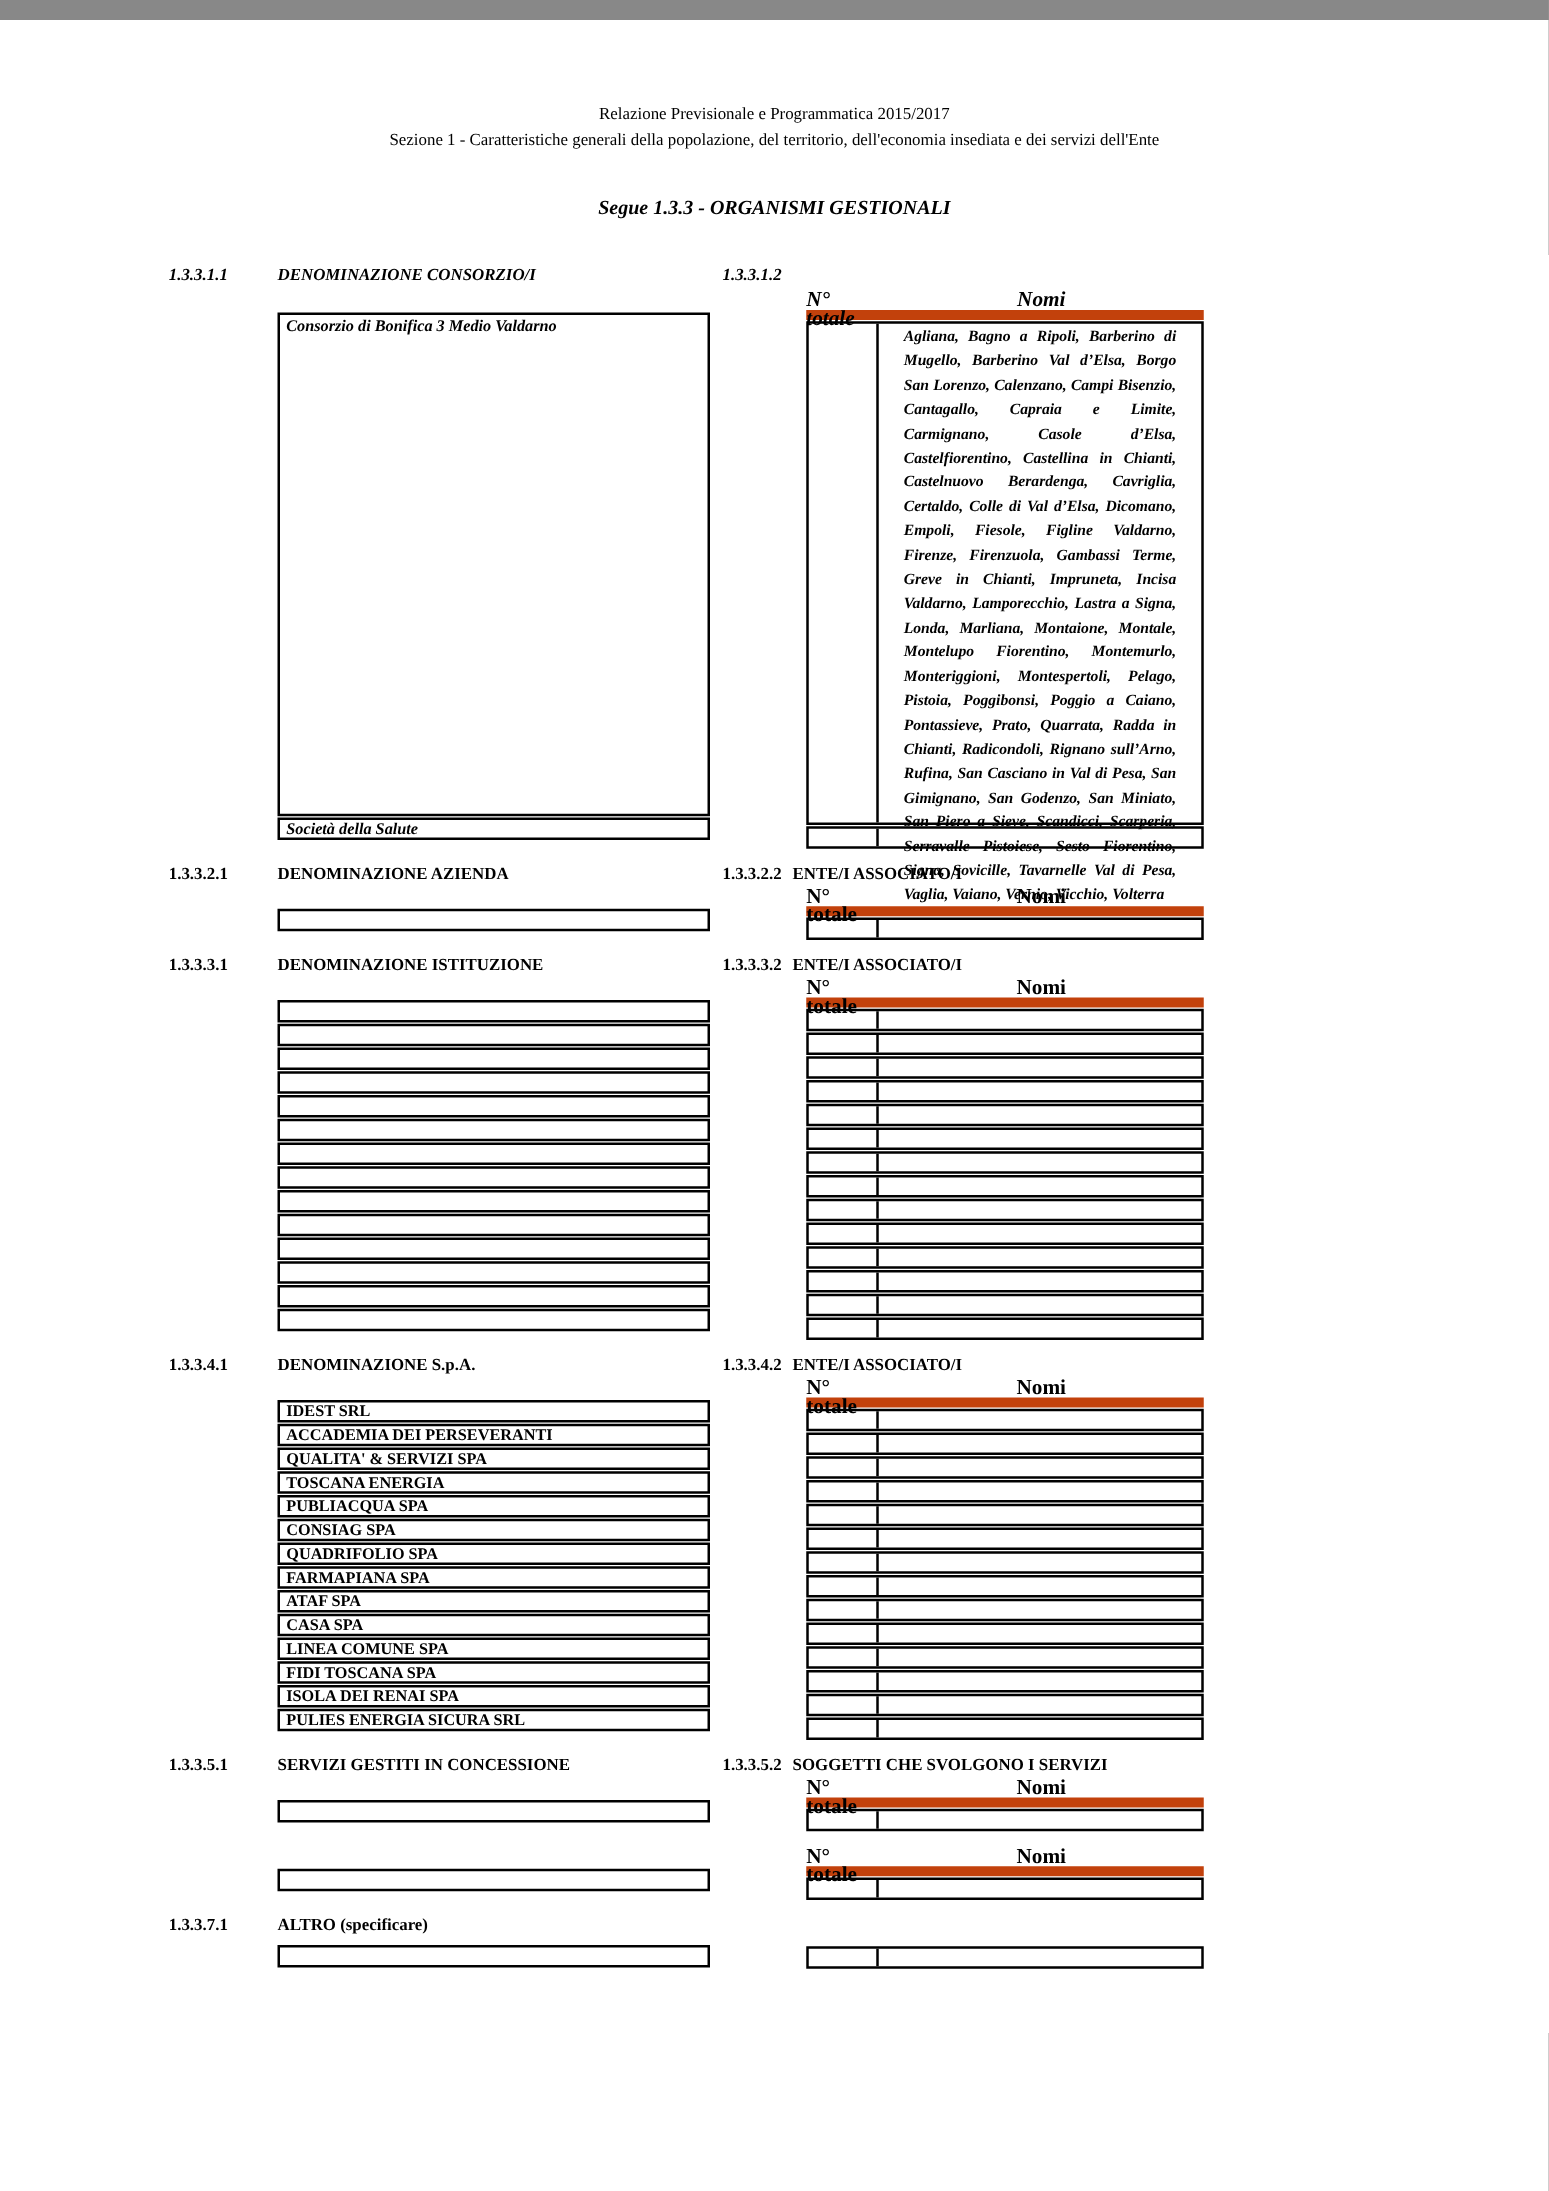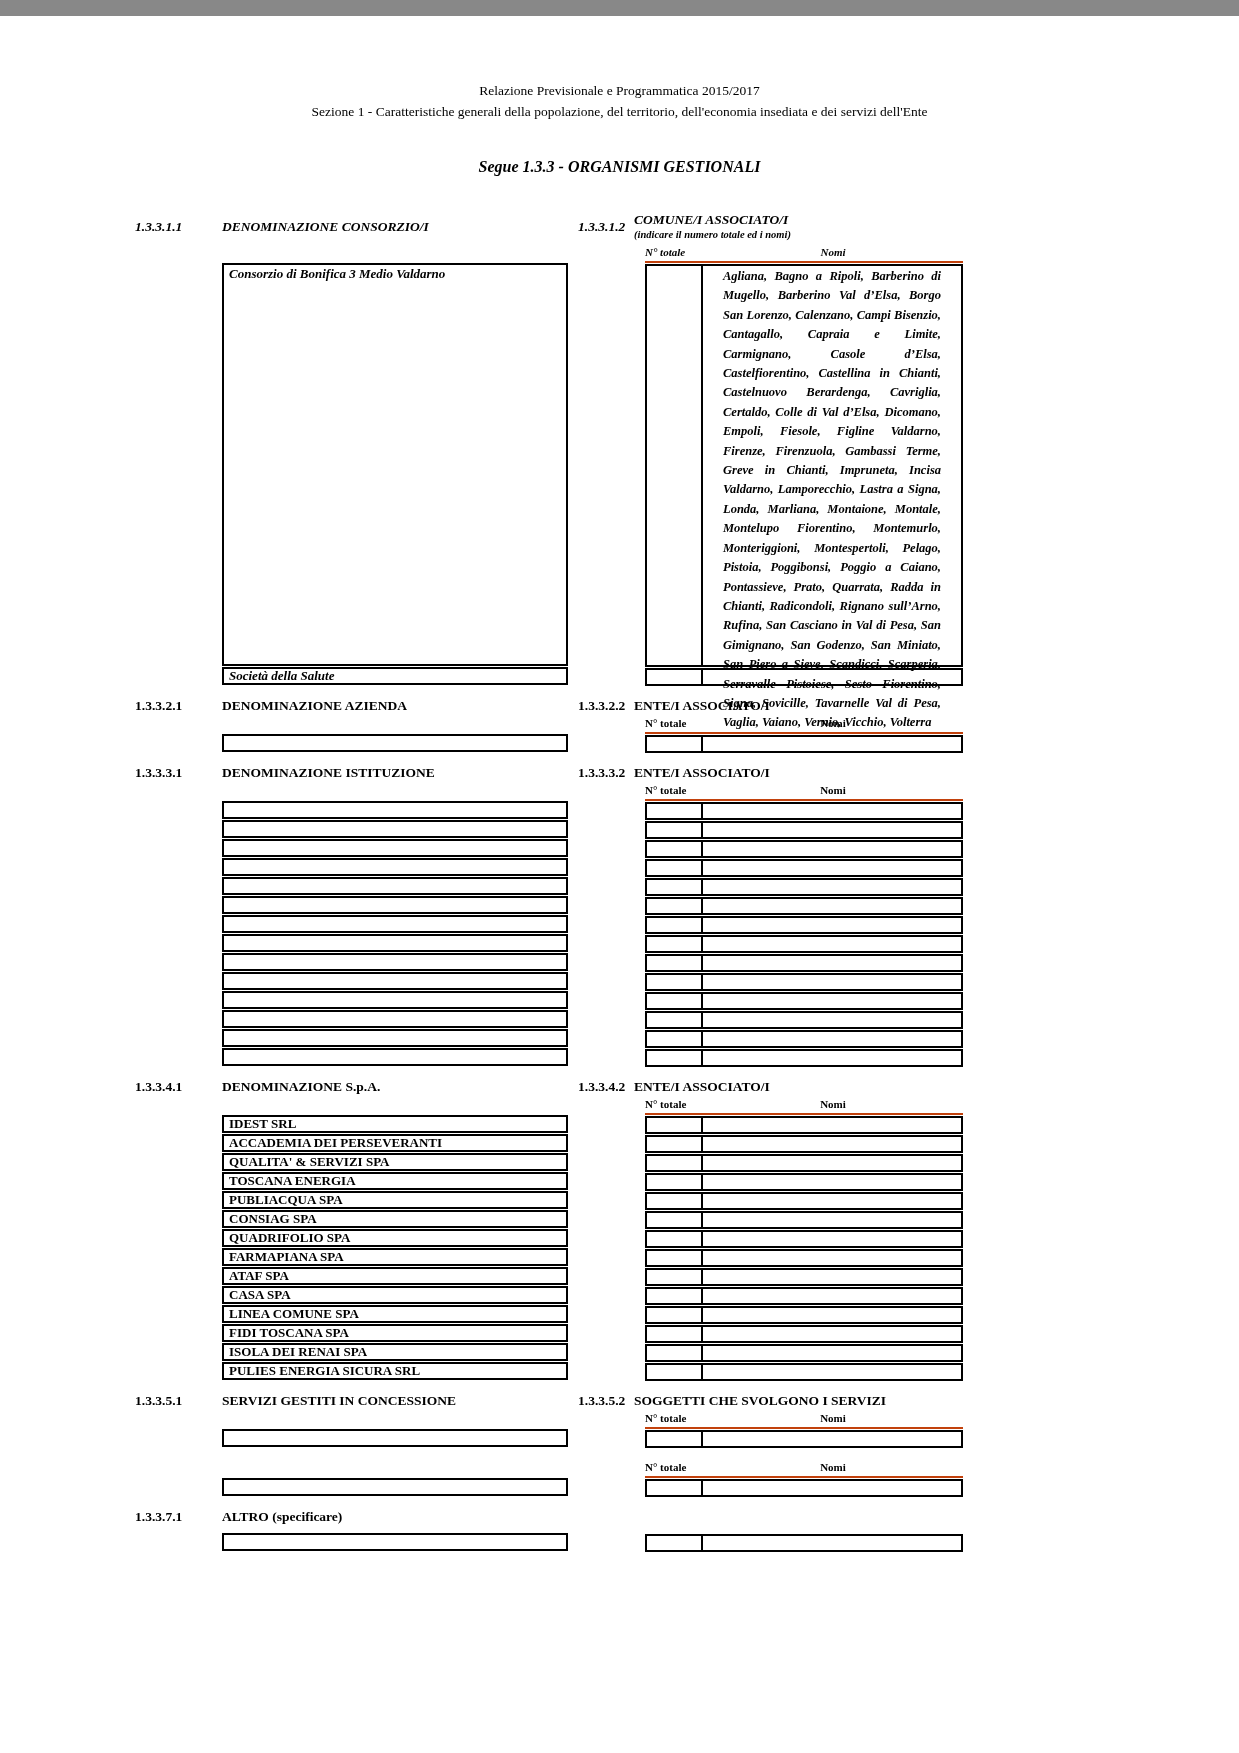--- a/index.html
+++ b/index.html
@@ -17,21 +17,21 @@
   .sec-head .ltitle{width:356px;flex:0 0 356px;}
   .sec-head .rcode{width:56px;flex:0 0 56px;}
   .sec-head .rtitle-wrap{flex:1;}
   .rsub{font-size:10.5px;font-weight:bold;line-height:13px;}
 
   .body-row{display:flex;margin-left:87px;align-items:flex-start;}
   .left-col{width:346px;flex:0 0 346px;}
   .left-col.with-labels{margin-top:18px;}
   .right-table{margin-left:77px;width:318px;flex:0 0 318px;}
 
-  .tbl-labels{display:flex;font-weight:bold;font-size:11px;height:16px;line-height:15px;border-bottom:2px solid #c2410c;}
+  .tbl-labels{display:flex;font-weight:bold;font-size:17px;height:16px;line-height:15px;border-bottom:8px solid #c2410c;}
   .lbl-n{width:58px;flex:0 0 58px;}
   .lbl-nomi{flex:1;text-align:center;}
 
   .box{border:2px solid #000;box-sizing:border-box;font-weight:bold;font-size:13px;padding:0 5px;background:#fff;}
   .box.tall{height:403px;line-height:18px;}
   .box.small{height:18px;line-height:14px;margin-top:1px;}
   .left-col .box:first-child{margin-top:0;}
 
   .trow{display:flex;border:2px solid #000;box-sizing:border-box;margin-top:1px;align-items:stretch;}
   .trow.tall{height:403px;}
@@ -56,24 +56,20 @@
     <div>Sezione 1 - Caratteristiche generali della popolazione, del territorio, dell'economia insediata e dei servizi dell'Ente</div>
   </div>
 
   <div class="doc-title mt-title">Segue 1.3.3 - ORGANISMI GESTIONALI</div>
 
   <div class="section mt-title">
     <div class="sec-head">
       <div class="code">1.3.3.1.1</div>
       <div class="ltitle">DENOMINAZIONE CONSORZIO/I</div>
       <div class="rcode">1.3.3.1.2</div>
-      <div class="rtitle-wrap">
-        <div>COMUNE/I ASSOCIATO/I</div>
-        <div class="rsub">(indicare il numero totale ed i nomi)</div>
-      </div>
     </div>
     <div class="body-row mt-body">
       <div class="left-col with-labels">
         <div class="box tall">Consorzio di Bonifica 3 Medio Valdarno</div>
         <div class="box small">Società della Salute</div>
       </div>
       <div class="right-table">
         <div class="tbl-labels">
           <span class="lbl-n">N° totale</span>
           <span class="lbl-nomi">Nomi</span>

